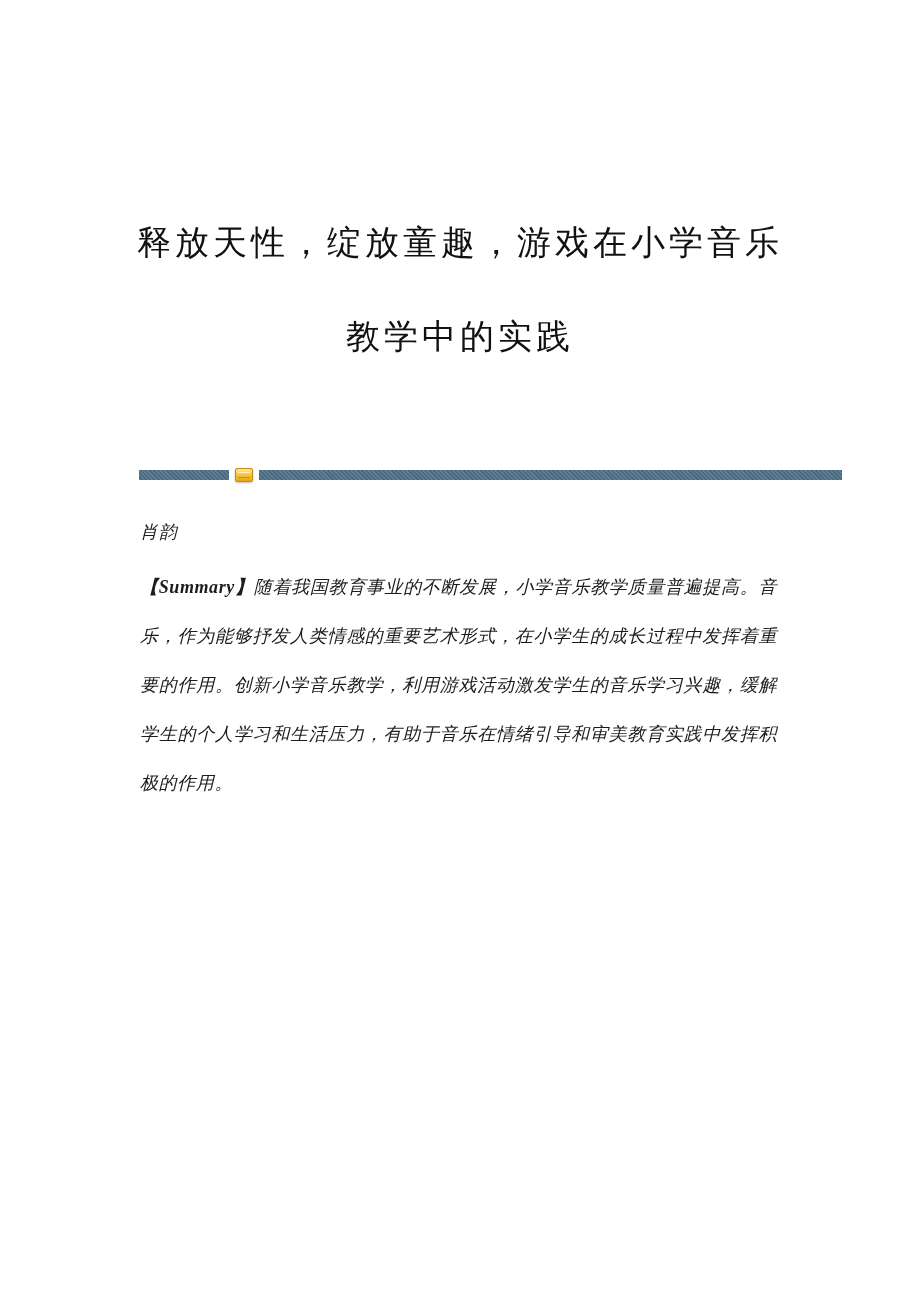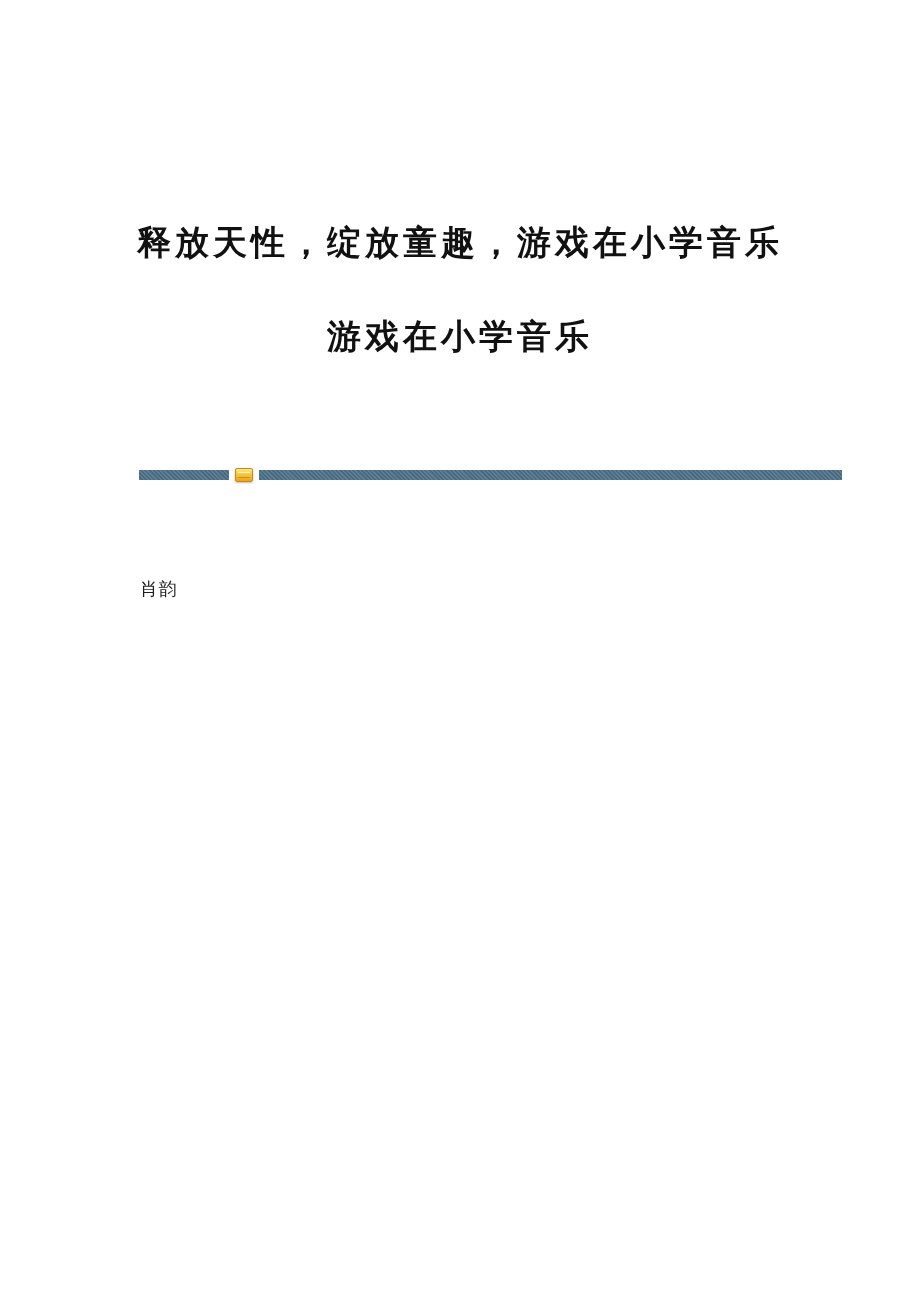--- a/index.html
+++ b/index.html
@@ -18,21 +18,21 @@
   }
   
   .title {
     position: absolute;
     top: 196px;
     left: 0;
     right: 0;
     margin: 0;
     text-align: center;
     font-size: 34px;
-    font-weight: bold;
+    font-weight: normal;
     letter-spacing: 4px;
     line-height: 94px;
     color: #111111;
   }
   .title-line { display: block; }
 
   
   .divider {
     position: absolute;
     left: 139px;
@@ -85,48 +85,50 @@
     right: 2px;
     bottom: 3px;
     height: 1px;
     background: rgba(170, 110, 10, 0.55);
   }
 
   
   .body-text {
     position: absolute;
     left: 140px;
-    top: 565px;
+    top: 508px;
     width: 637px;
     font-size: 18px;
     line-height: 49px;
     letter-spacing: 0.6px;
     text-align: justify;
     color: #1c1c1c;
+    font-style: italic;
   }
   .body-text p {
     margin: 0 0 6px 0;
   }
   .para-label {
     font-weight: bold;
   }
 </style>
 </head>
 <body>
 
 <div class="page">
 
   <h1 class="title">
     <span class="title-line">释放天性，绽放童趣，游戏在小学音乐</span>
-    <span class="title-line">游戏在小学音乐</span>
+    <span class="title-line">教学中的实践</span>
   </h1>
 
   <div class="divider">
     <span class="divider-gap">
       <span class="envelope"></span>
     </span>
   </div>
 
   <div class="body-text">
     <p>肖韵</p>
+    <p><span class="para-label">【Summary】</span><span>随着我国教育事业的不断发展，小学音乐教学质量普遍提高。音乐，作为能够抒发人类情感的重要艺术形式，在小学生的成长过程中发挥着重要的作用。创新小学音乐教学，利用游戏活动激发学生的音乐学习兴趣，缓解学生的个人学习和生活压力，有助于音乐在情绪引导和审美教育实践中发挥积极的作用。</span></p>
   </div>
 
 </div>
 
 </body></html>

